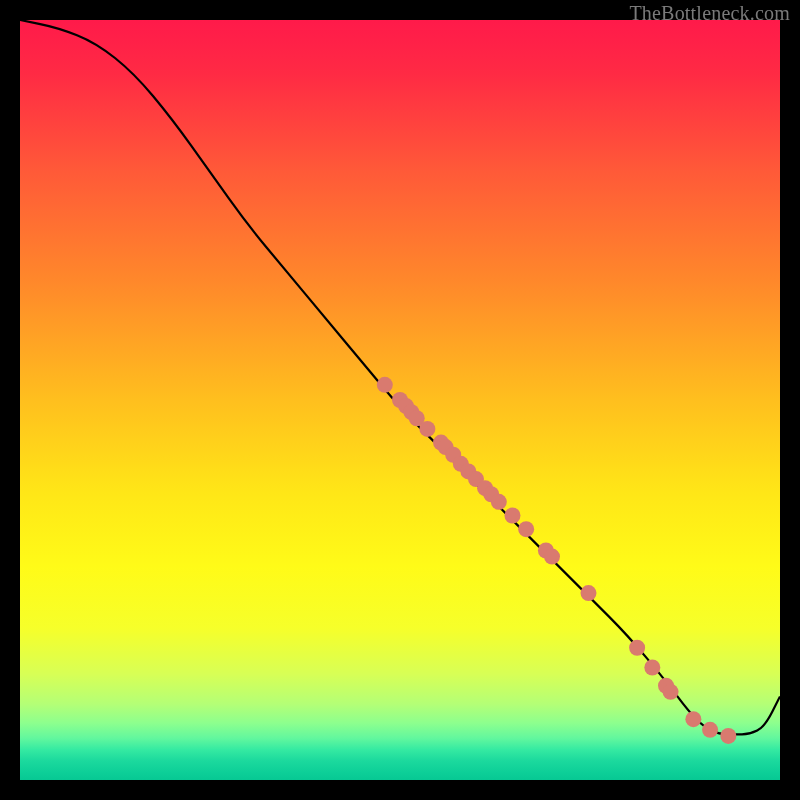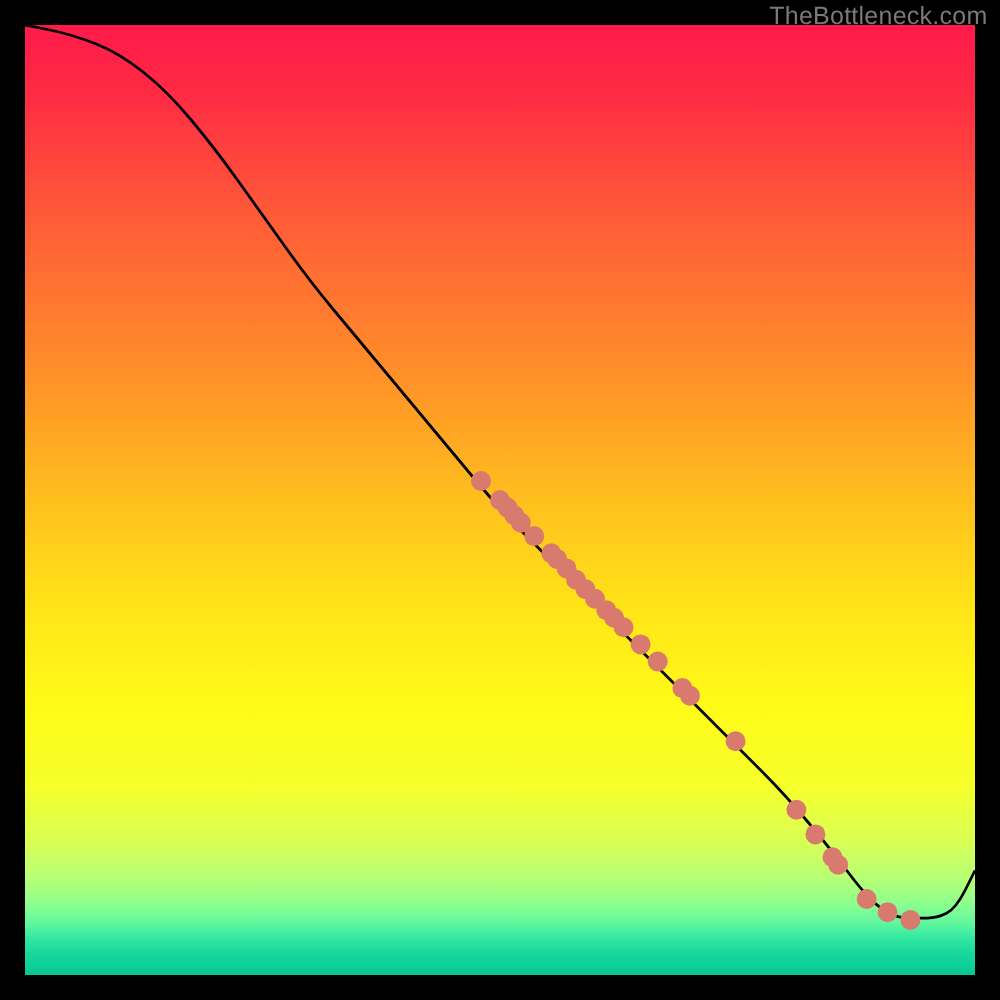--- a/index.html
+++ b/index.html
@@ -38,21 +38,21 @@
     top: 0;
     left: 0;
     width: 100%;
     height: 100%;
   }
   .watermark {
     position: absolute;
     top: 2px;
     right: 10px;
     color: #7a7a7a;
-    font-family: Liberation Sans, sans-serif;
+    font-family: Liberation Serif, serif;
     font-size: 20px;
     font-weight: 400;
     letter-spacing: 0.2px;
   }
 </style>
 </head>
 <body>
 
 <div class="frame">
   <div class="plot-area">

